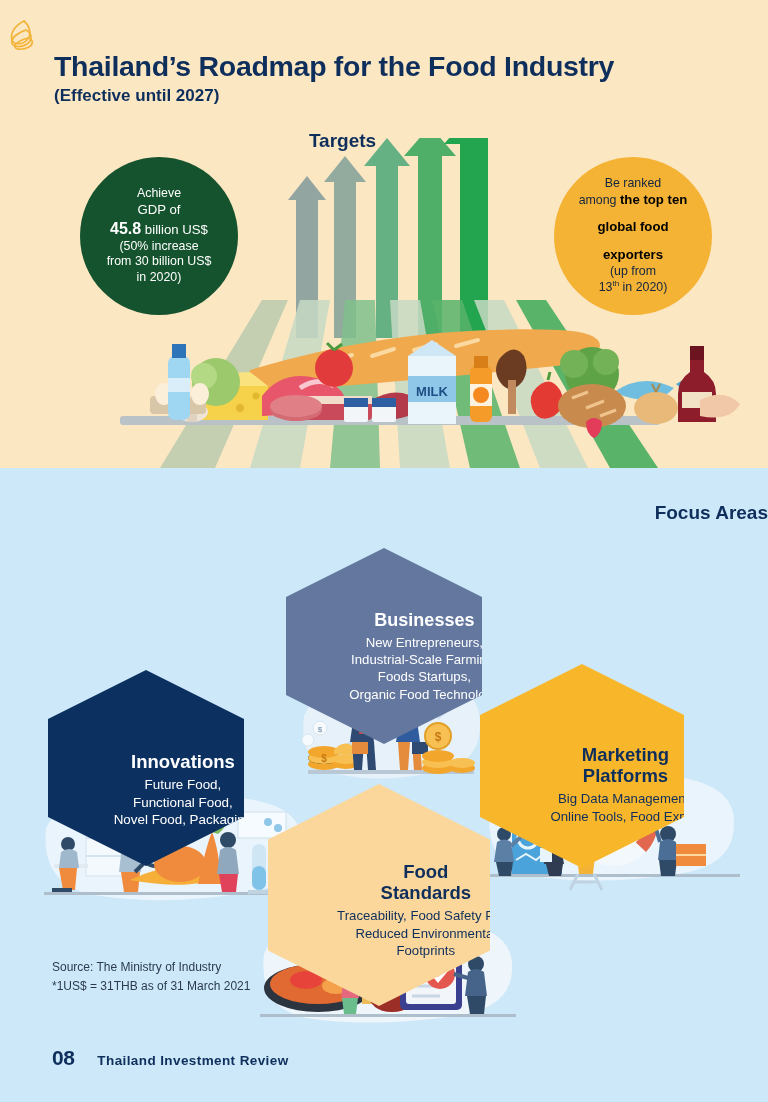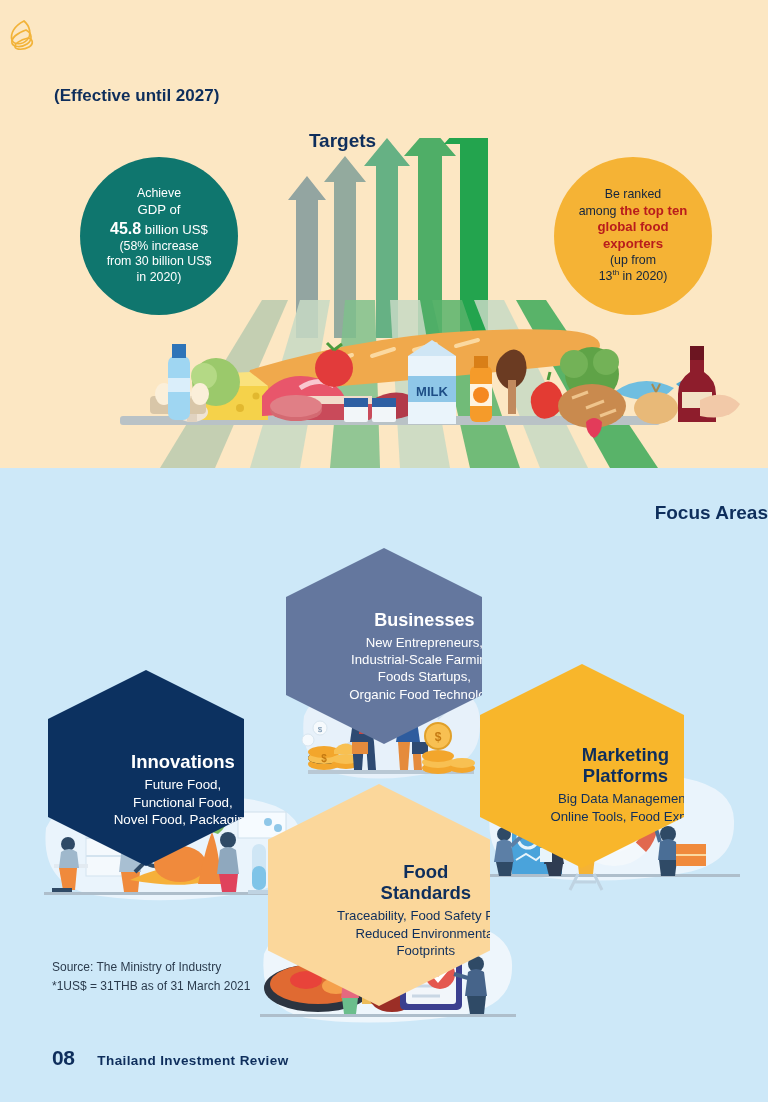--- a/index.html
+++ b/index.html
@@ -52,29 +52,29 @@
   #arrows { position: absolute; left: 288px; top: 138px; }
 
   
   .target-circle {
     position: absolute; border-radius: 50%;
     display: flex; align-items: center; justify-content: center;
     text-align: center; line-height: 1.26;
   }
   #circle-gdp {
     left: 80px; top: 157px; width: 158px; height: 158px;
-    background: #0f766e; color: #FFFFFF; font-size: 12.4px;
+    background: #14532d; color: #FFFFFF; font-size: 12.4px;
   }
   #circle-gdp .big { font-size: 16px; font-weight: bold; }
   #circle-gdp .bold { font-weight: normal; font-size: 13.2px; }
   #circle-export {
     left: 554px; top: 157px; width: 158px; height: 158px;
     background: #F5B335; color: #12243F; font-size: 12.4px;
   }
-  #circle-export .bold { font-weight: bold; font-size: 13.2px; color: #b91c1c; }
+  #circle-export .bold { font-weight: bold; font-size: 13.2px; color: #000000; margin-top: 11px; }
   .ct-inner { width: 132px; }
 
   
   #food-band { position: absolute; left: 0; top: 300px; width: 768px; height: 168px; }
 
   
   #bottom-panel {
     position: absolute; left: 0; top: 468px; width: 768px; height: 634px;
     background: #CDE8F8; overflow: hidden;
   }
@@ -145,20 +145,21 @@
       <svg id="logo-swirl" width="34" height="36" viewBox="0 0 34 36">
         <g fill="none" stroke="#F2B339" stroke-width="1.7">
           <path d="M18 3 C8 8 4 16 6 22 C8 27 16 27 21 22 C26 17 24 8 18 3 Z"></path>
           <path d="M20 12 C11 15 5 20 6 25 C7 29 15 30 21 26 C27 22 26 15 20 12 Z"></path>
           <path d="M22 20 C14 22 8 26 9 29 C10 32 18 32 23 29 C28 26 27 21 22 20 Z"></path>
         </g>
       </svg>
       <div id="cover-story-text">COVER STORY</div>
     </div>
 
+    <div id="main-title">Thailand’s Roadmap for the Food Industry</div>
     <div id="sub-title">(Effective until 2027)</div>
 
     <div id="targets-label">
       <span class="targets-shift">Targets</span>
     </div>
 
     <svg id="arrows" width="200" height="200" viewBox="0 0 200 200">
       <g>
         <path d="M8 200 V62 H0 L19 38 L38 62 H30 V200 Z" fill="#93A5A1"></path>
       </g>
@@ -176,21 +177,21 @@
       </g>
     </svg>
 
     <div class="target-circle" id="circle-gdp">
       <div class="ct-inner">
         <div>Achieve</div>
         <div class="bold">GDP of</div>
         <div>
           <span class="big">45.8</span><span class="bold"> billion US$</span>
         </div>
-        <div>(58% increase</div>
+        <div>(50% increase</div>
         <div>from 30 billion US$</div>
         <div>in 2020)</div>
       </div>
     </div>
 
     <div class="target-circle" id="circle-export">
       <div class="ct-inner">
         <div>Be ranked</div>
         <div><span>among </span><span class="bold">the top ten</span></div>
         <div class="bold">global food</div>

